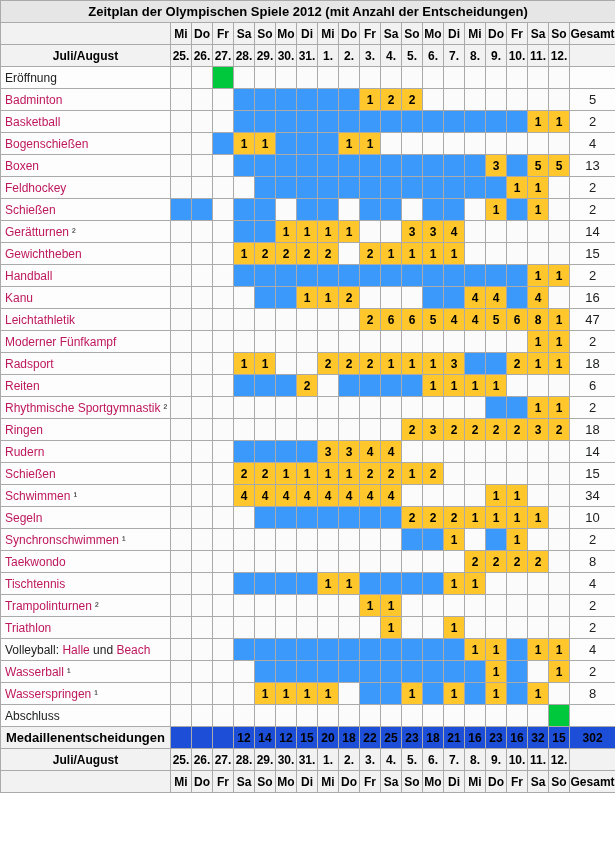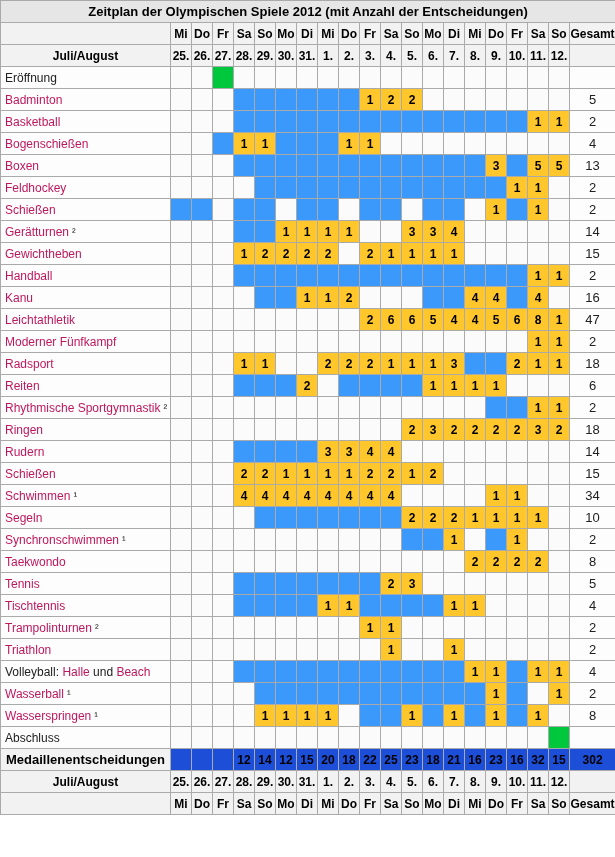--- a/index.html
+++ b/index.html
@@ -620,43 +620,20 @@
         <td class="day"></td>
         <td class="day"></td>
         <td class="day medal">2</td>
         <td class="day medal">2</td>
         <td class="day medal">2</td>
         <td class="day medal">2</td>
         <td class="day"></td>
         <td class="total-cell">8</td>
       </tr>
       <tr>
-        <td class="name-cell"><a>Tennis</a></td>
-        <td class="day"></td>
-        <td class="day"></td>
-        <td class="day"></td>
-        <td class="day comp"></td>
-        <td class="day comp"></td>
-        <td class="day comp"></td>
-        <td class="day comp"></td>
-        <td class="day comp"></td>
-        <td class="day comp"></td>
-        <td class="day comp"></td>
-        <td class="day medal">2</td>
-        <td class="day medal">3</td>
-        <td class="day"></td>
-        <td class="day"></td>
-        <td class="day"></td>
-        <td class="day"></td>
-        <td class="day"></td>
-        <td class="day"></td>
-        <td class="day"></td>
-        <td class="total-cell">5</td>
-      </tr>
-      <tr>
         <td class="name-cell"><a>Tischtennis</a></td>
         <td class="day"></td>
         <td class="day"></td>
         <td class="day"></td>
         <td class="day comp"></td>
         <td class="day comp"></td>
         <td class="day comp"></td>
         <td class="day comp"></td>
         <td class="day medal">1</td>
         <td class="day medal">1</td>

